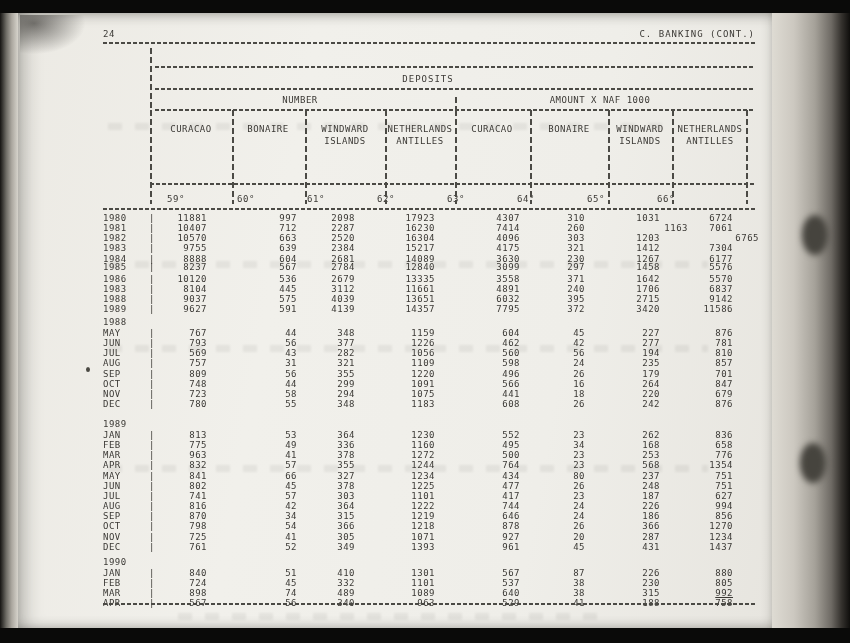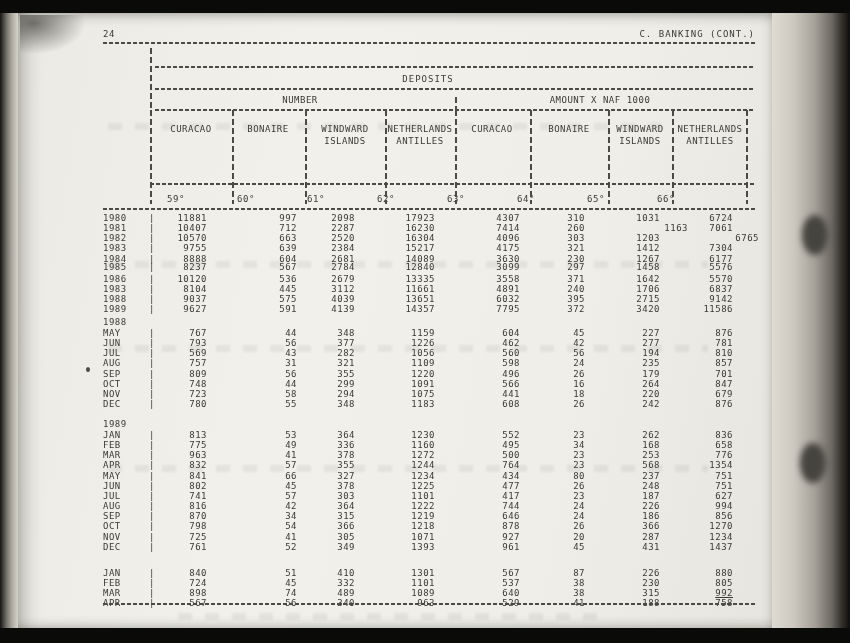--- a/index.html
+++ b/index.html
@@ -462,20 +462,23 @@
           <div class="rbar">|</div>
           <div class="cell" style="left: 111px;">761</div>
           <div class="cell" style="left: 201px;">52</div>
           <div class="cell" style="left: 259px;">349</div>
           <div class="cell" style="left: 339px;">1393</div>
           <div class="cell" style="left: 424px;">961</div>
           <div class="cell" style="left: 489px;">45</div>
           <div class="cell" style="left: 564px;">431</div>
           <div class="cell" style="left: 637px;">1437</div>
         </div>
+        <div class="trow" style="top: 544px;">
+          <div class="rlabel">1990</div>
+        </div>
         <div class="trow" style="top: 555px;">
           <div class="rlabel">JAN</div>
           <div class="rbar">|</div>
           <div class="cell" style="left: 111px;">840</div>
           <div class="cell" style="left: 201px;">51</div>
           <div class="cell" style="left: 259px;">410</div>
           <div class="cell" style="left: 339px;">1301</div>
           <div class="cell" style="left: 424px;">567</div>
           <div class="cell" style="left: 489px;">87</div>
           <div class="cell" style="left: 564px;">226</div>

